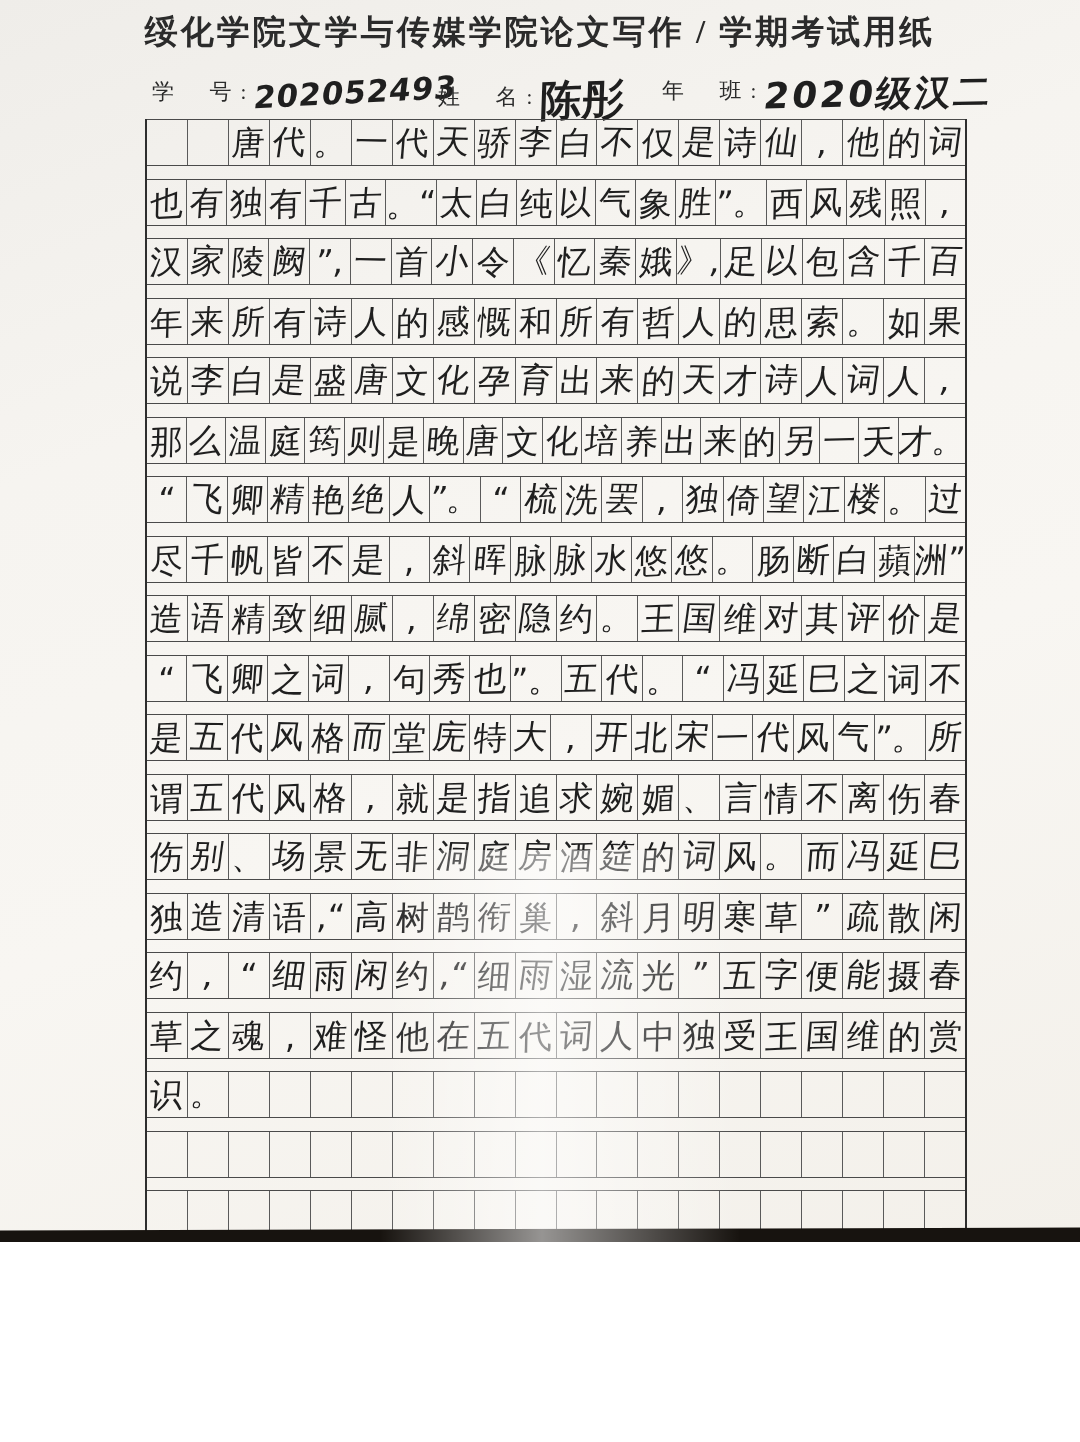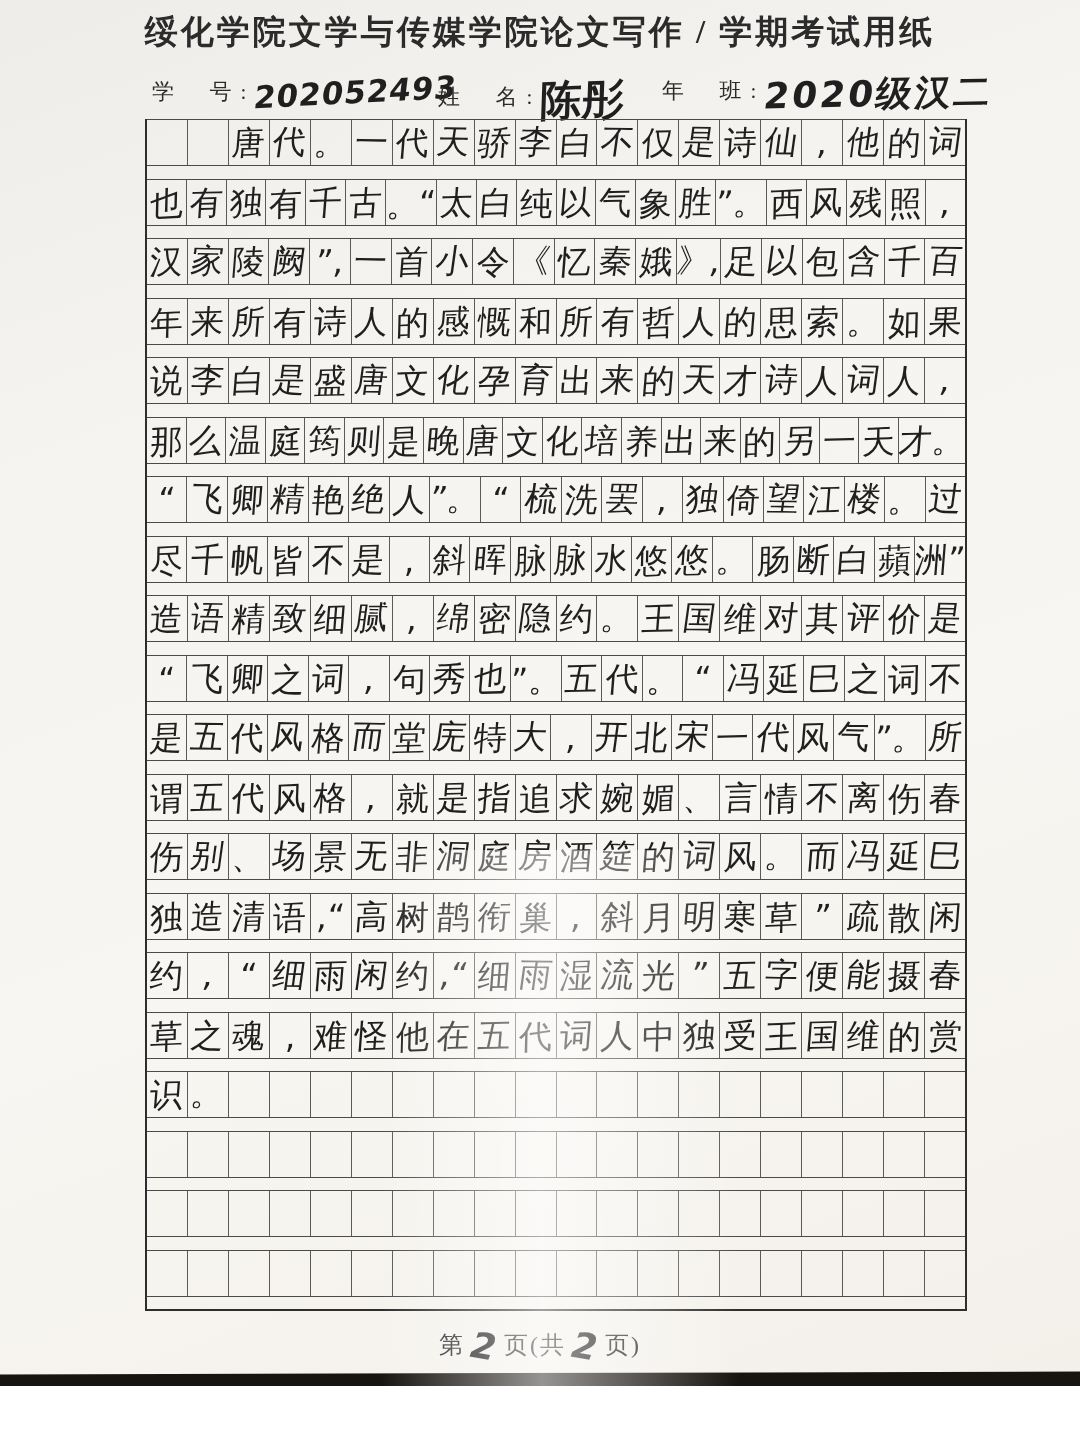--- a/index.html
+++ b/index.html
@@ -2,21 +2,21 @@
 <html style="--paper: #f6f4f0; --ink: #1f1f1f; --print-ink: #2b2b2b; --grid-line: #4a4a4a; --grid-border: #2e2e2e; --photo-edge: #17130f;"><head>
 <meta charset="utf-8">
 <style>
   :root{
     --paper:#f6f4f0; --ink:#1f1f1f; --print-ink:#2b2b2b;
     --grid-line:#4a4a4a; --grid-border:#2e2e2e; --photo-edge:#17130f;
   }
   html,body{margin:0;padding:0;}
   body{width:1080px;height:1442px;font-family:"Liberation Serif","DejaVu Serif",serif;}
   .photo{
-    position:relative;width:1080px;height:1386px;overflow:hidden;
+    position:relative;width:1080px;height:1242px;overflow:hidden;
     background:linear-gradient(160deg,#efede9 0%,var(--paper) 30%,#f8f6f2 60%,#f3f0ea 100%);
   }
   .photo::after{ 
     content:"";position:absolute;left:380px;top:850px;width:360px;height:580px;
     background:linear-gradient(90deg,rgba(255,255,255,0) 0%,rgba(255,255,255,.55) 45%,rgba(255,255,255,0) 100%);
     pointer-events:none;
   }
   .title{
     position:absolute;top:10px;left:0;width:100%;text-align:center;
     font-size:33px;font-weight:bold;letter-spacing:3px;color:var(--print-ink);

